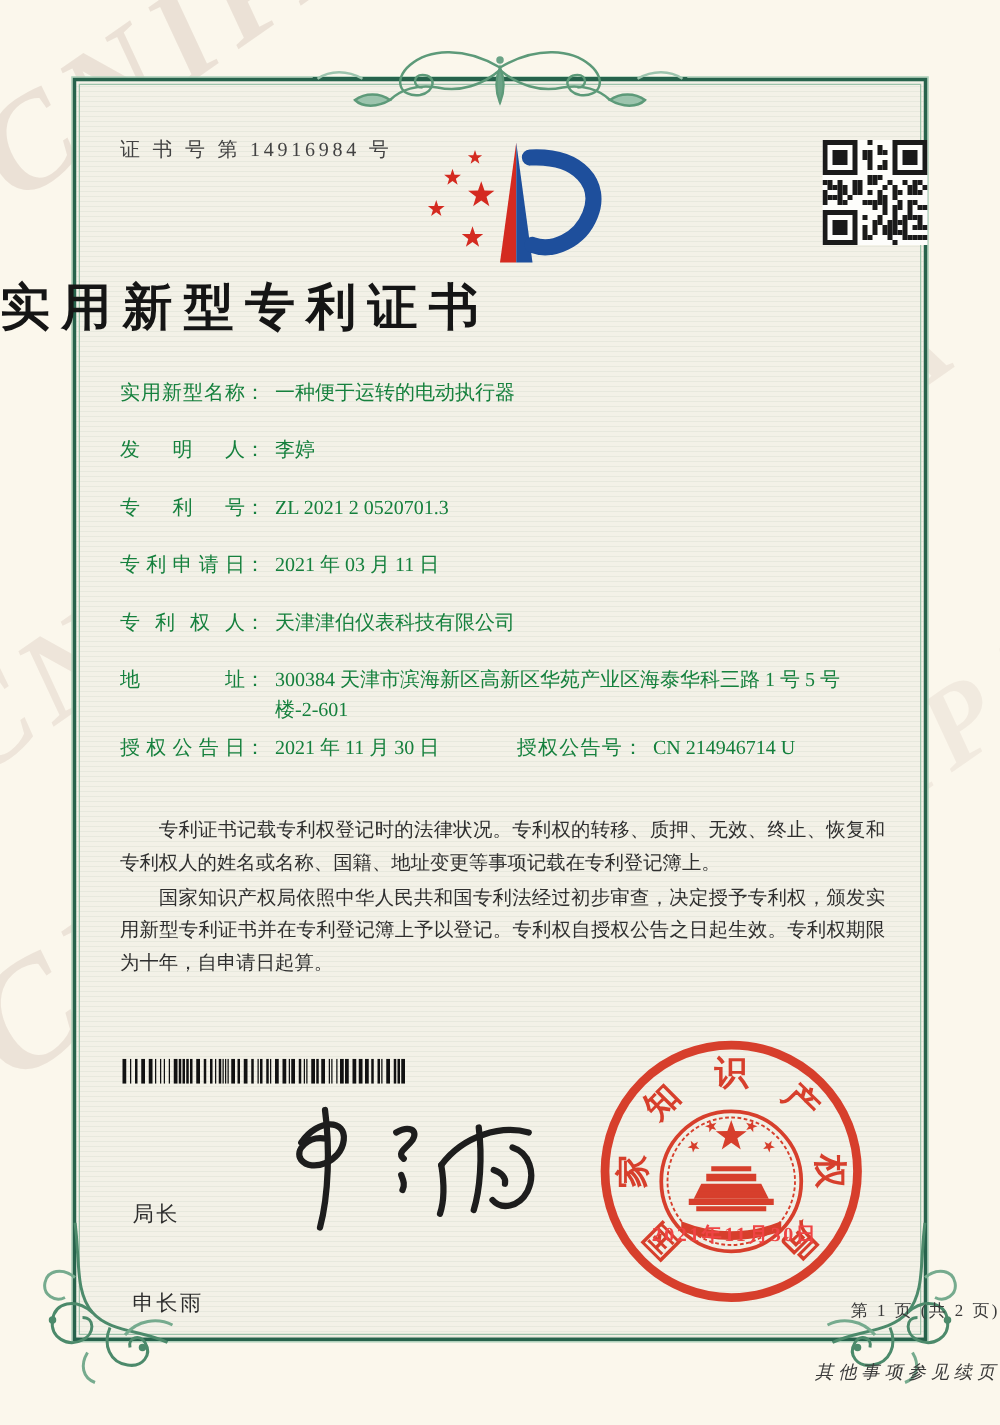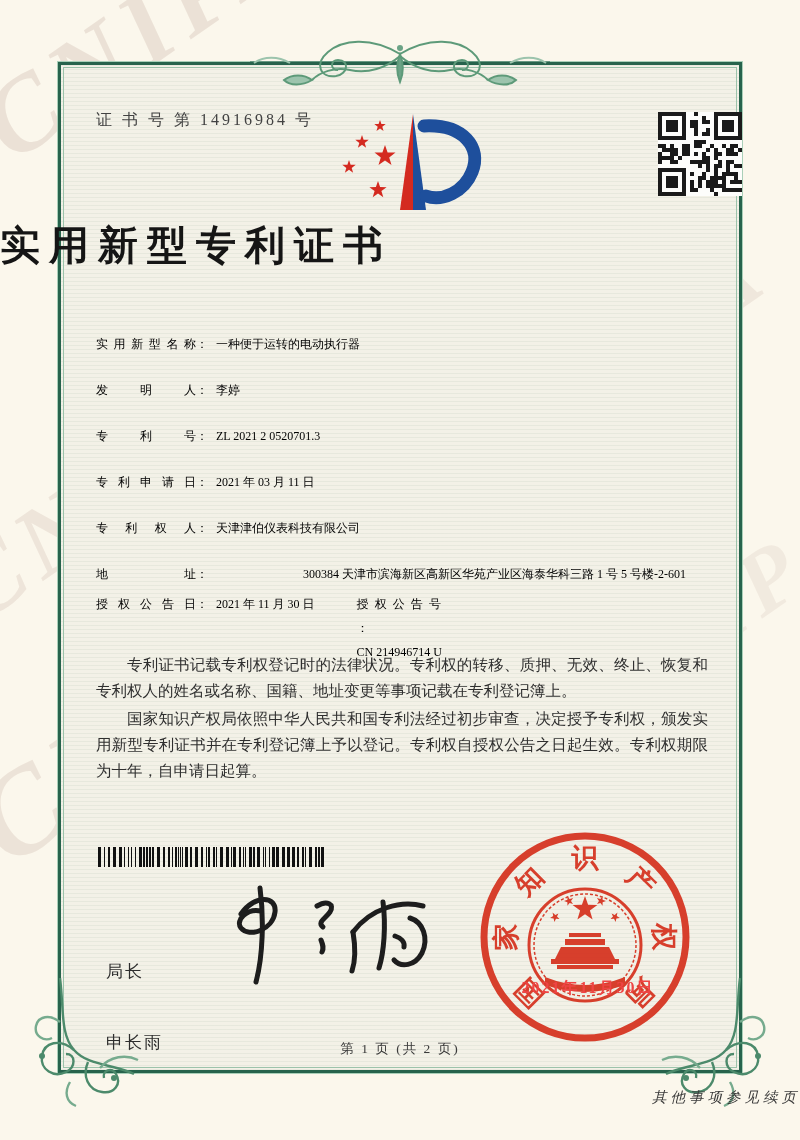--- a/index.html
+++ b/index.html
@@ -26,42 +26,42 @@
     content:"";position:absolute;inset:2px;border:1px solid #9cc3ab;pointer-events:none;
   }
   .ornament{position:absolute;pointer-events:none;}
   .cert-no{position:absolute;left:96px;top:110px;font-size:16px;letter-spacing:3px;color:#424242;}
   .logo{position:absolute;left:338px;top:110px;}
   .qr{position:absolute;left:658px;top:112px;width:84px;height:84px;background:#fdfdfb;}
   .title{
     position:absolute;left:0;top:218px;width:800px;text-align:left;
     font-size:40px;font-weight:700;letter-spacing:9px;color:#151515;
   }
-  .fields{position:absolute;left:96px;top:332px;width:616px;font-size:12px;color:#000000;}
+  .fields{position:absolute;left:96px;top:303px;width:616px;font-size:16px;color:#15803d;}
   .frow{display:flex;align-items:flex-start;margin-bottom:22px;line-height:24px;}
   .lbl{display:inline-block;width:100px;text-align:justify;text-align-last:justify;flex:none;}
   .colon{flex:none;margin-right:8px;}
   .val{flex:1;}
-  .pair2{margin-left:42px;display:flex;flex-direction:column;}
+  .pair2{margin-left:62px;display:flex;}
   .pair2 .lbl{width:auto;letter-spacing:1px;}
   .body-text{
     position:absolute;left:96px;top:652px;width:612px;
     font-size:15.5px;line-height:26px;color:#2f2f2f;text-align:justify;
   }
   .body-text p{margin:0 0 2px 0;text-indent:2em;}
   .barcode{position:absolute;left:96px;top:847px;}
   .signer{position:absolute;left:106px;top:912px;font-size:17px;color:#2d2d2d;font-family:"Liberation Sans",sans-serif;}
   .signer div{margin-bottom:14px;letter-spacing:2px;margin-top:48px;}
   .signature{position:absolute;left:205px;top:878px;}
   .seal{position:absolute;left:476px;top:828px;opacity:0.92;}
   .seal-date{
     position:absolute;left:498px;top:978px;width:180px;text-align:center;
     color:#ef4444;font-size:16px;font-weight:700;letter-spacing:2px;
   }
-  .page-info{position:absolute;left:0;top:1040px;width:800px;text-align:center;font-size:13.5px;color:#3a3a3a;letter-spacing:2px;}
+  .page-info{position:absolute;left:0;top:1040px;width:800px;text-align:right;font-size:13.5px;color:#3a3a3a;letter-spacing:2px;}
   .footer-note{position:absolute;left:0;top:1088px;width:800px;text-align:right;font-size:14.5px;color:#3a3a3a;letter-spacing:4px;font-style:italic;}
 </style>
 </head>
 <body>
 
 <div class="wm" style="left:-40px;top:-30px;font-size:105px;opacity:.30;">CNIPA</div>
 <div class="wm" style="left:440px;top:300px;font-size:100px;opacity:.22;">CNIPA</div>
 <div class="wm" style="left:-70px;top:440px;font-size:100px;opacity:.25;">CNIPA</div>
 <div class="wm" style="left:-50px;top:650px;font-size:120px;opacity:.28;">CNIPA</div>
 <div class="wm" style="left:560px;top:560px;font-size:90px;opacity:.18;">CNIPA</div>
@@ -281,21 +281,21 @@
     <span class="val">2021 年 03 月 11 日</span>
   </div>
   <div class="frow">
     <span class="lbl">专利权人</span>
       <span class="colon">：</span>
     <span class="val">天津津伯仪表科技有限公司</span>
   </div>
   <div class="frow" style="margin-bottom:6px;">
     <span class="lbl">地址</span>
       <span class="colon">：</span>
-    <span class="val" style="max-width:470px;text-align:right;">300384 天津市滨海新区高新区华苑产业区海泰华科三路 1 号 5 号楼-2-601</span>
+    <span class="val" style="max-width:470px;">300384 天津市滨海新区高新区华苑产业区海泰华科三路 1 号 5 号楼-2-601</span>
   </div>
   <div class="frow">
     <span class="lbl">授权公告日</span>
       <span class="colon">：</span>
     <span>2021 年 11 月 30 日</span>
     <span class="pair2">
       <span class="lbl">授权公告号</span>
         <span class="colon">：</span>
       <span>CN 214946714 U</span>
     </span>

